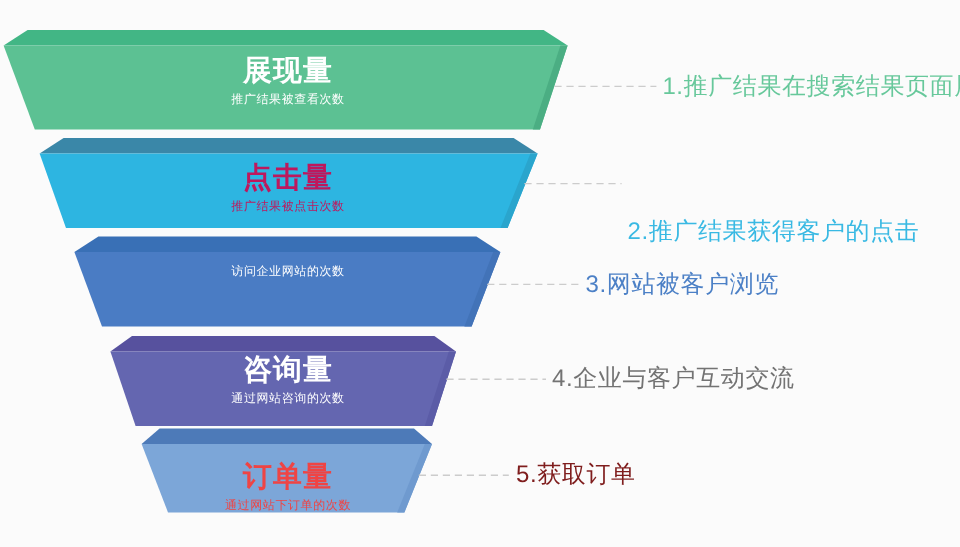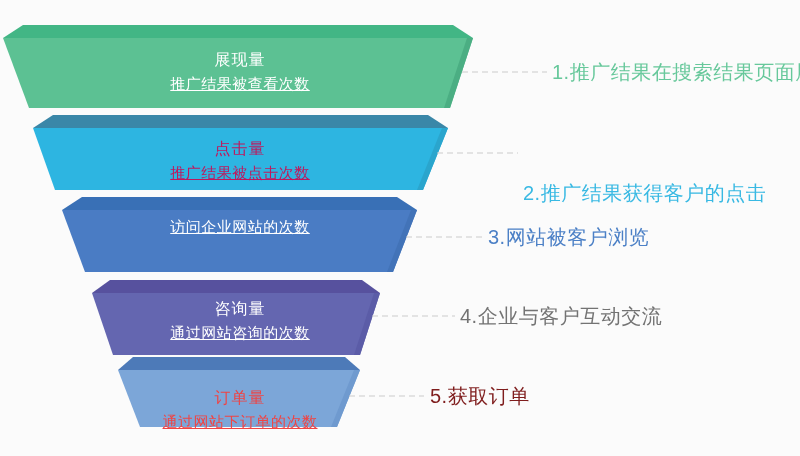--- a/index.html
+++ b/index.html
@@ -23,31 +23,30 @@
     display: block;
   }
   .seg-label {
     position: absolute;
     left: 90px;
     width: 300px;
     text-align: center;
     pointer-events: none;
   }
   .seg-title {
-    font-size: 16px;
+    font-size: 24px;
     line-height: 26px;
-    font-weight: 400;
+    font-weight: 700;
     letter-spacing: 1px;
   }
   .seg-sub {
-    font-size: 15px;
+    font-size: 10px;
     line-height: 22px;
     font-weight: 300;
     letter-spacing: 0.5px;
-    text-decoration: underline;
   }
   .annotation {
     position: absolute;
     transform: translateY(-50%);
     font-size: 20px;
     line-height: 26px;
     font-weight: 400;
     white-space: nowrap;
     letter-spacing: 0.5px;
   }

